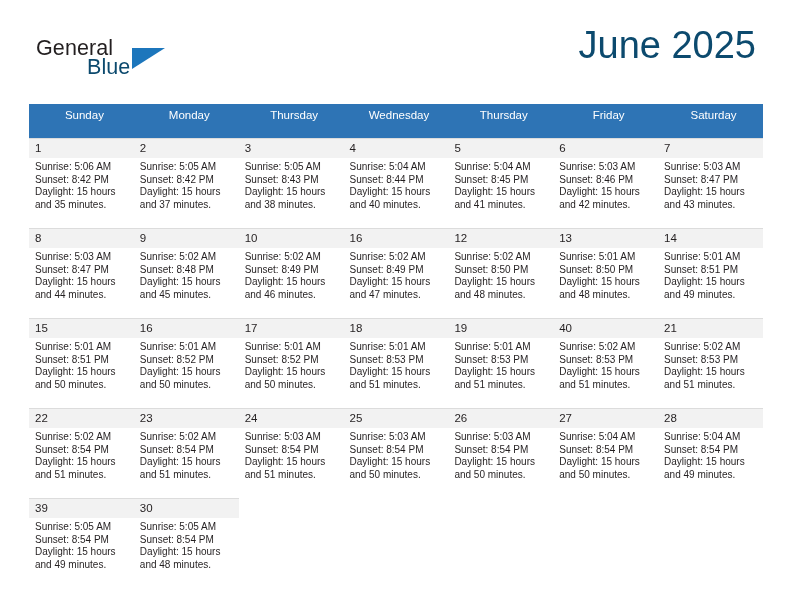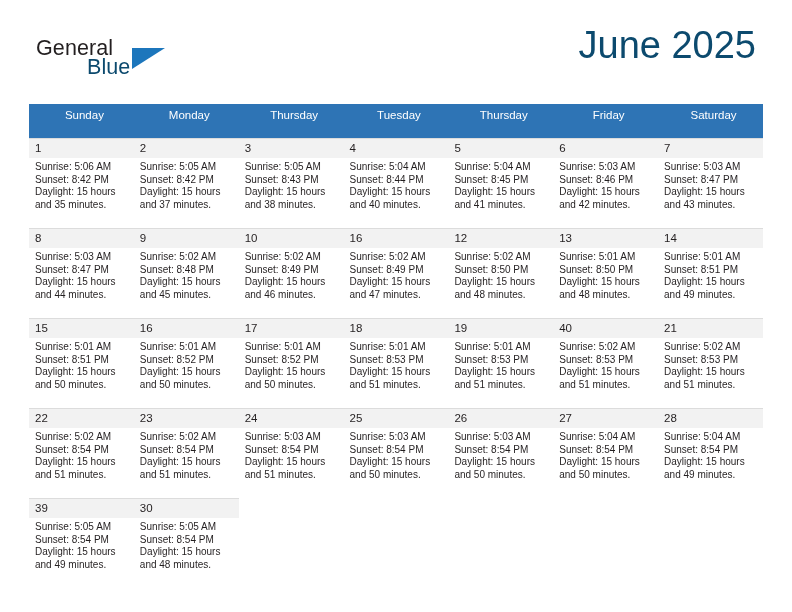--- a/index.html
+++ b/index.html
@@ -159,21 +159,21 @@
     </div>
 
   </div>
 
   <table class="calendar">
     <thead>
       <tr>
         <th>Sunday</th>
         <th>Monday</th>
         <th>Thursday</th>
-        <th>Tuesday</th>
+        <th>Wednesday</th>
         <th>Thursday</th>
         <th>Friday</th>
         <th>Saturday</th>
       </tr>
     </thead>
     <tbody id="calendar-body">
         <tr>
           <td>
             <div class="cell filled">
               <div class="daynum">1</div>

